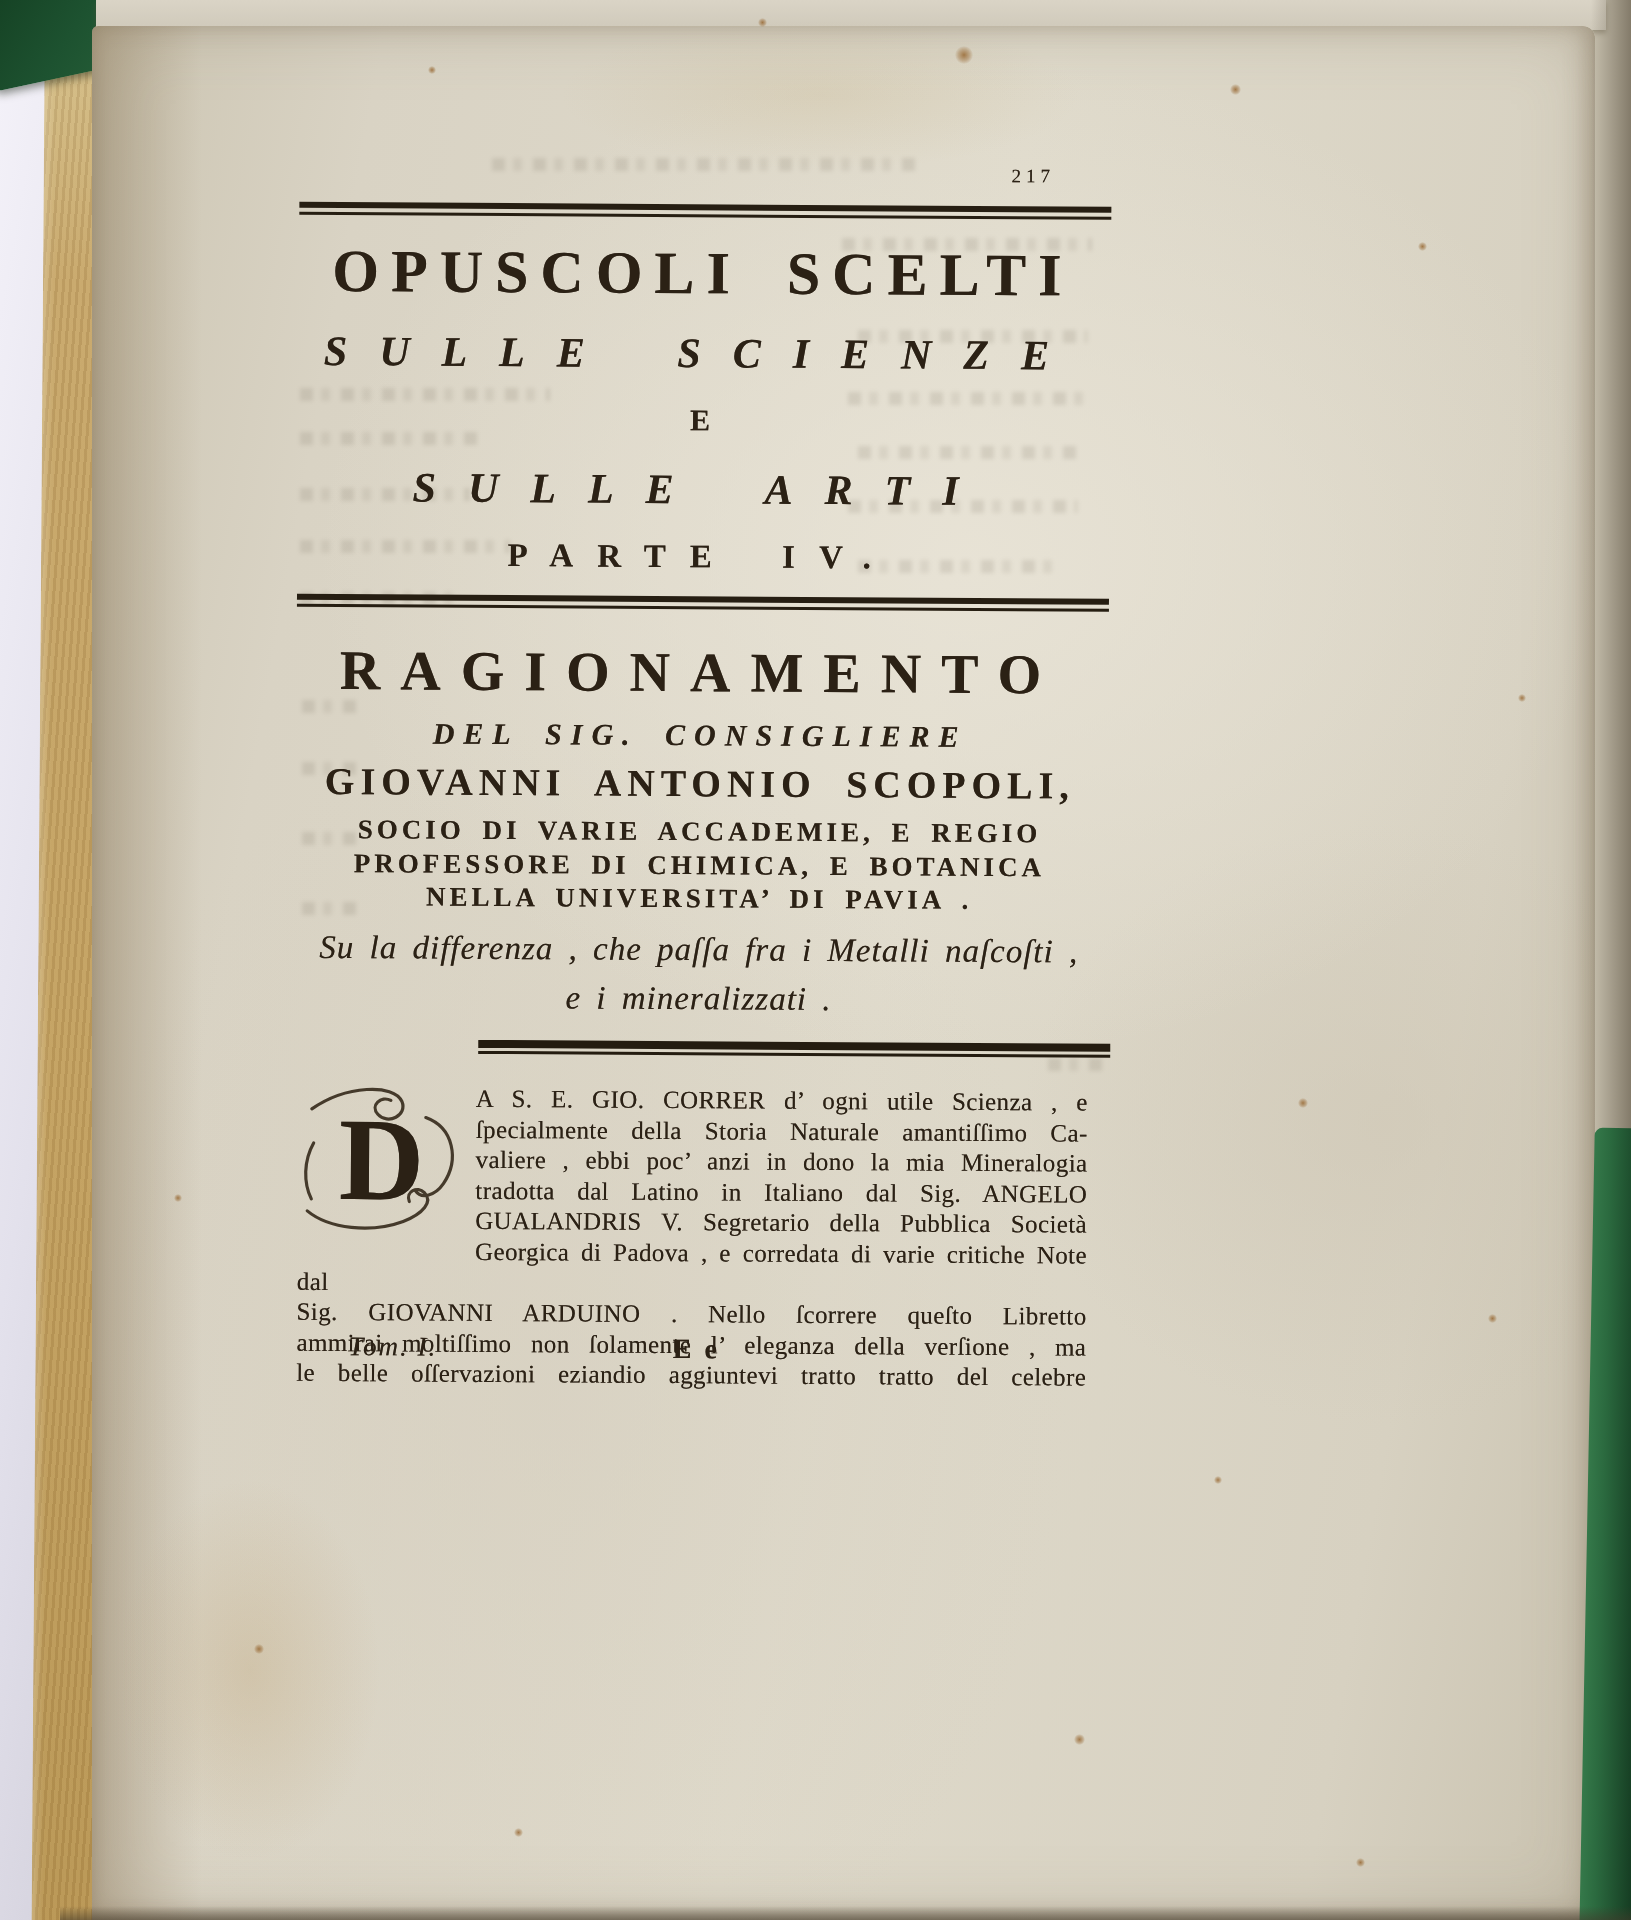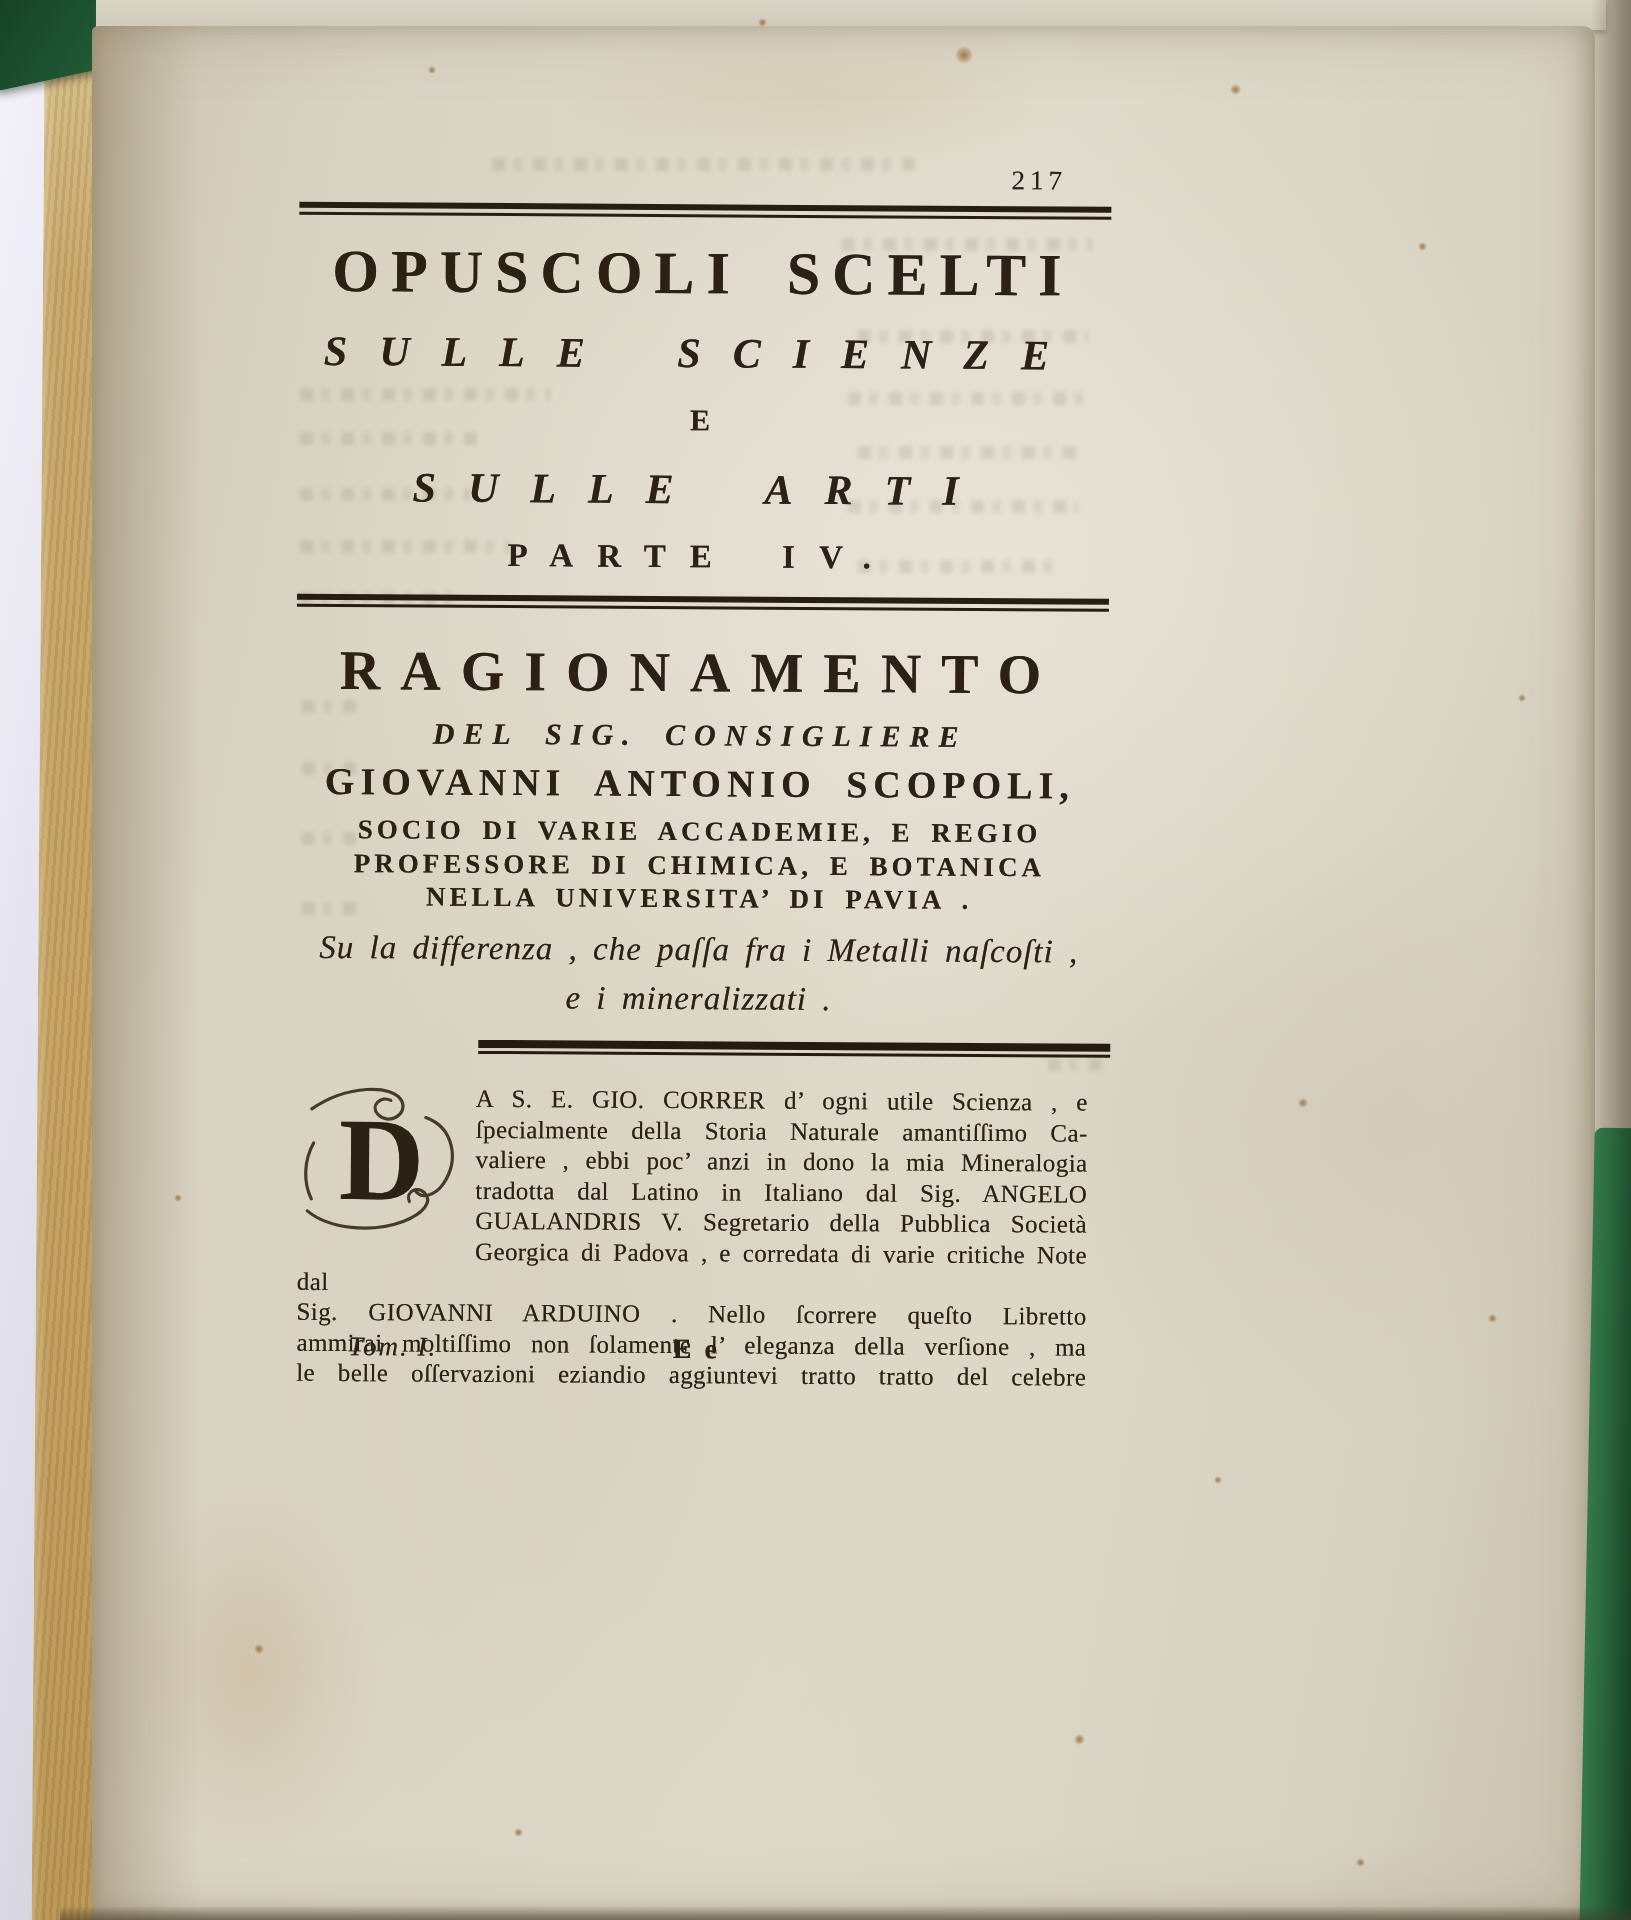--- a/index.html
+++ b/index.html
@@ -76,21 +76,21 @@
   #print{
     position:absolute;left:0;top:0;width:1631px;height:1920px;
     transform:rotate(.35deg);transform-origin:820px 760px;
     color:#2b2115;
   }
   #print .abs{position:absolute;}
   .ink{color:#2b2115;text-shadow:0 0 .6px rgba(43,33,21,.65);}
   .ctr{left:250px;width:900px;text-align:center;}
   .rule{border-top:6px solid #261e12;border-bottom:3px solid #261e12;height:4px;}
   .rule-heavy{border-top:8px solid #241c10;border-bottom:3px solid #241c10;height:3px;}
-  #page-number{left:1008px;top:164px;width:110px;font-size:27px;letter-spacing:5px;}
+  #page-number{left:1008px;top:164px;width:110px;font-size:19px;letter-spacing:5px;}
   #masthead-title{top:240px;font-size:60px;font-weight:bold;letter-spacing:12px;word-spacing:18px;}
   .series{font-style:italic;font-size:42px;letter-spacing:32px;word-spacing:18px;font-weight:600;}
   #series-1{top:330px;}
   #conjunction{top:404px;font-size:30px;font-weight:bold;letter-spacing:4px;}
   #series-2{top:466px;}
   #part-line{top:539px;font-size:33px;font-weight:bold;letter-spacing:24px;word-spacing:14px;}
   #article-heading{top:641px;font-size:56px;font-weight:bold;letter-spacing:20px;}
   #byline{top:719px;font-size:30px;font-style:italic;font-weight:600;letter-spacing:9px;word-spacing:10px;}
   #author-name{top:762px;font-size:38px;font-weight:bold;letter-spacing:6px;word-spacing:14px;}
   .credential{font-size:27px;font-weight:bold;letter-spacing:4px;word-spacing:7px;}

